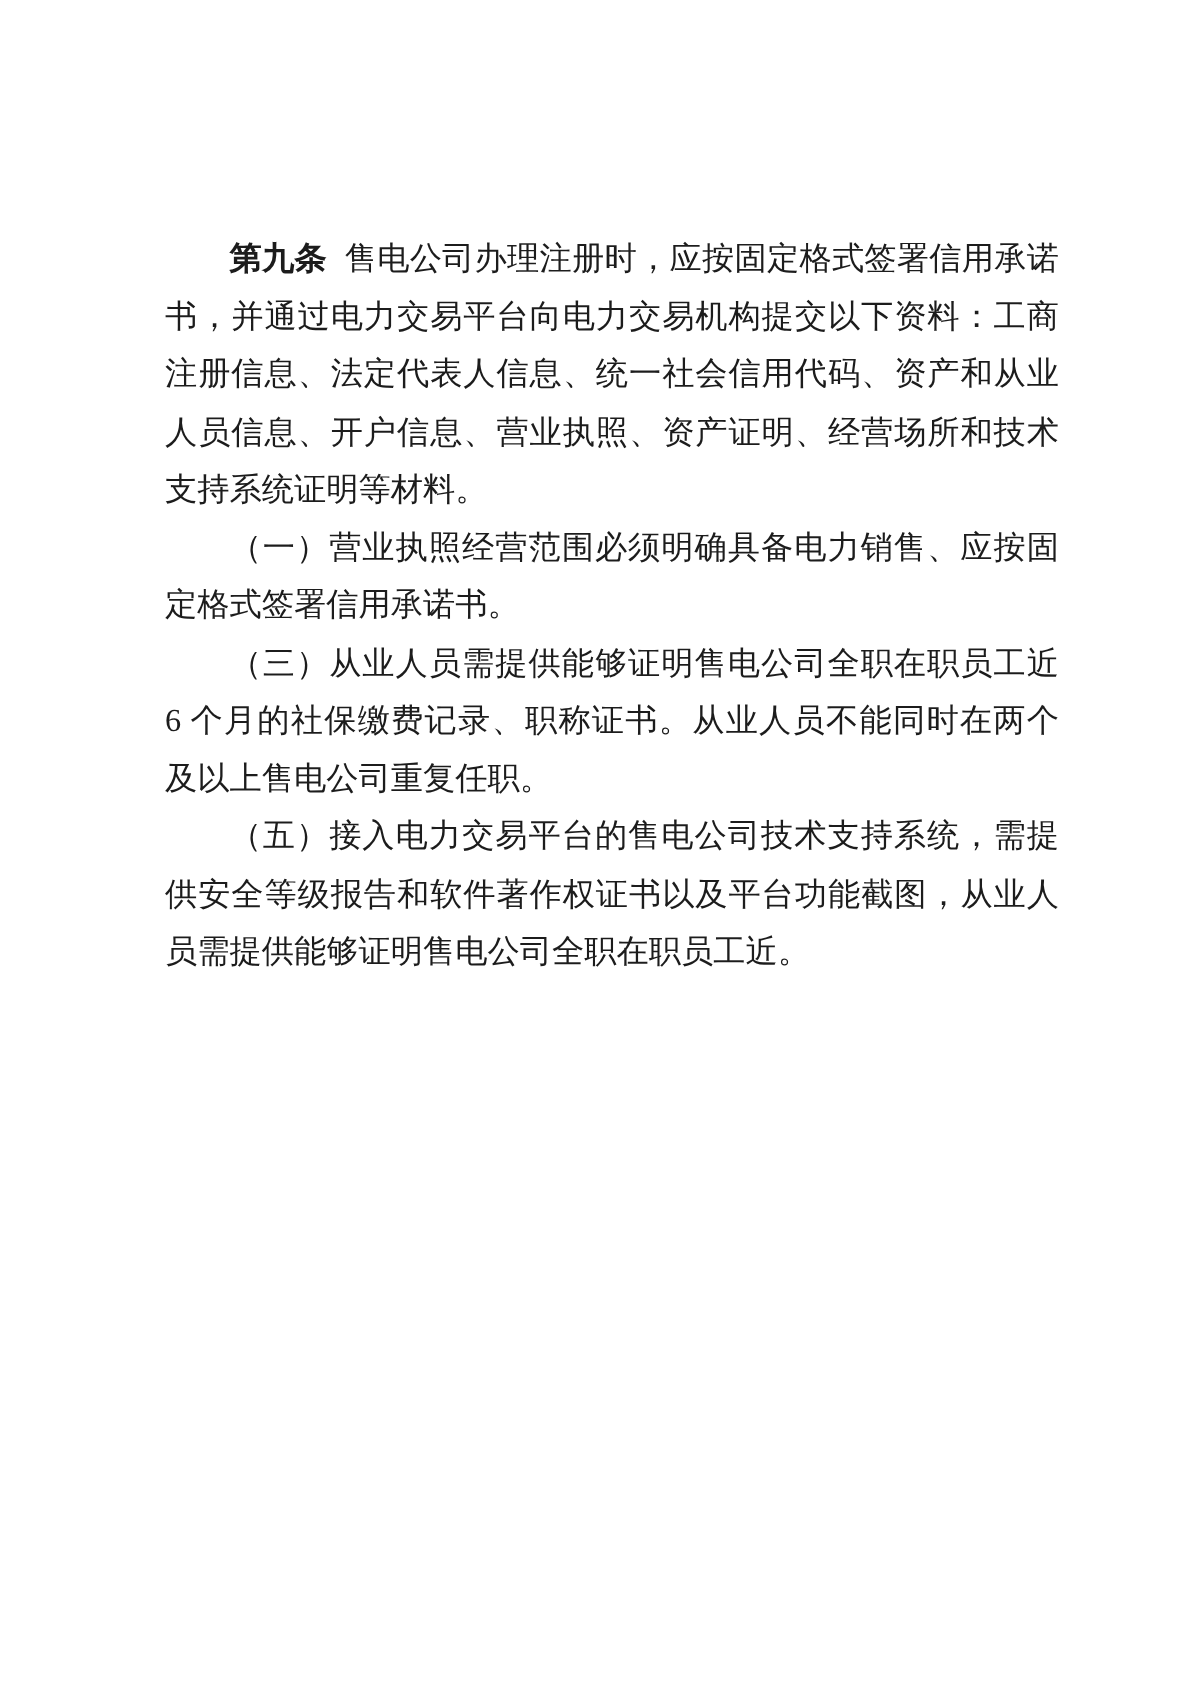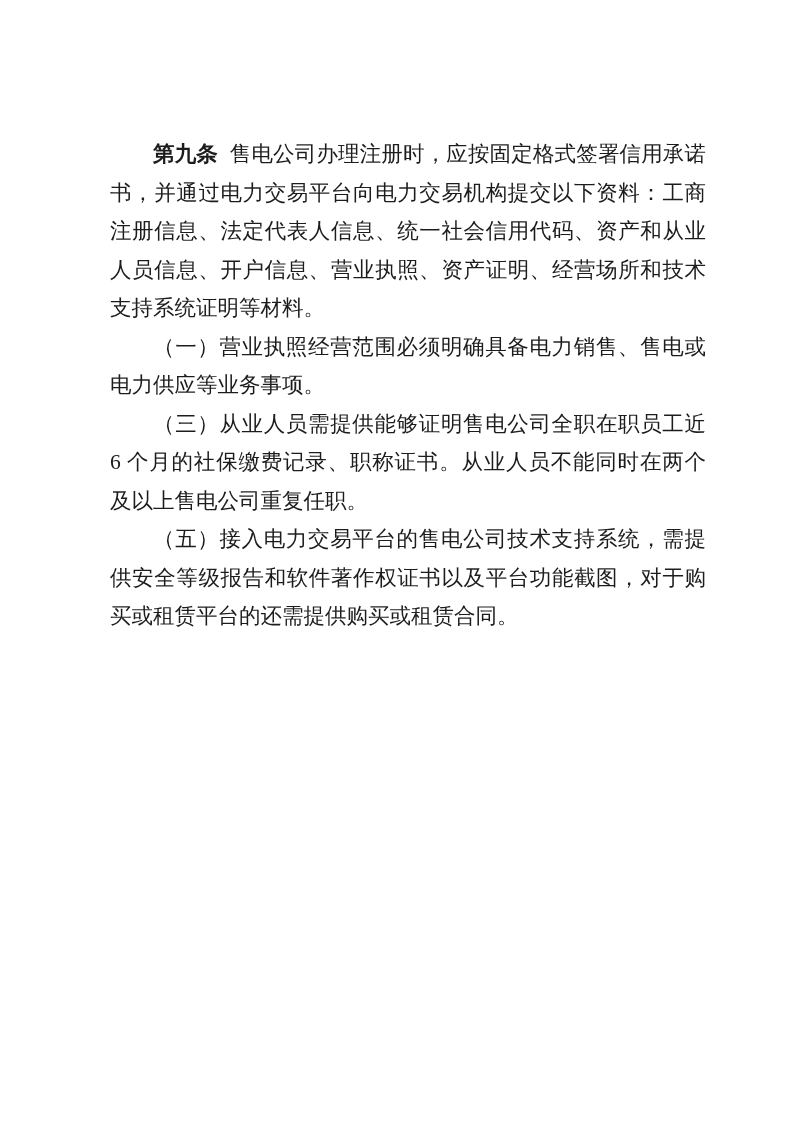--- a/index.html
+++ b/index.html
@@ -16,20 +16,21 @@
   .page {
     box-sizing: border-box;
     width: 794px;
     height: 1123px;
     background: #ffffff;
     padding: 135px 88px 0 110px;
     color: #1c1c1c;
   }
   .doc-body {
     width: 596px;
+    margin-top: 18px;
   }
   .para {
     margin: 0;
     font-size: 21.5px;
     line-height: 38.5px;
     text-align: justify;
     text-indent: 2em;
     word-break: break-all;
     color: #1c1c1c;
   }
@@ -39,22 +40,22 @@
   }
 </style>
 </head>
 <body>
 
 <div class="page">
   <div class="doc-body">
 
     <p class="para"><span class="article-lead">第九条</span><span>售电公司办理注册时，应按固定格式签署信用承诺书，并通过电力交易平台向电力交易机构提交以下资料：工商注册信息、法定代表人信息、统一社会信用代码、资产和从业人员信息、开户信息、营业执照、资产证明、经营场所和技术支持系统证明等材料。</span></p>
 
-    <p class="para">（一）营业执照经营范围必须明确具备电力销售、售电或电力供应等业务事项。</p>
+    <p class="para">（一）营业执照经营范围必须明确具备电力销售、应按固定格式签署信用承诺书。</p>
 
 
     <p class="para">（三）从业人员需提供能够证明售电公司全职在职员工近 6 个月的社保缴费记录、职称证书。从业人员不能同时在两个及以上售电公司重复任职。</p>
 
 
-    <p class="para">（五）接入电力交易平台的售电公司技术支持系统，需提供安全等级报告和软件著作权证书以及平台功能截图，对于购买或租赁平台的还需提供购买或租赁合同。</p>
+    <p class="para">（五）接入电力交易平台的售电公司技术支持系统，需提供安全等级报告和软件著作权证书以及平台功能截图，从业人员需提供能够证明售电公司全职在职员工近。</p>
 
   </div>
 </div>
 
 </body></html>

